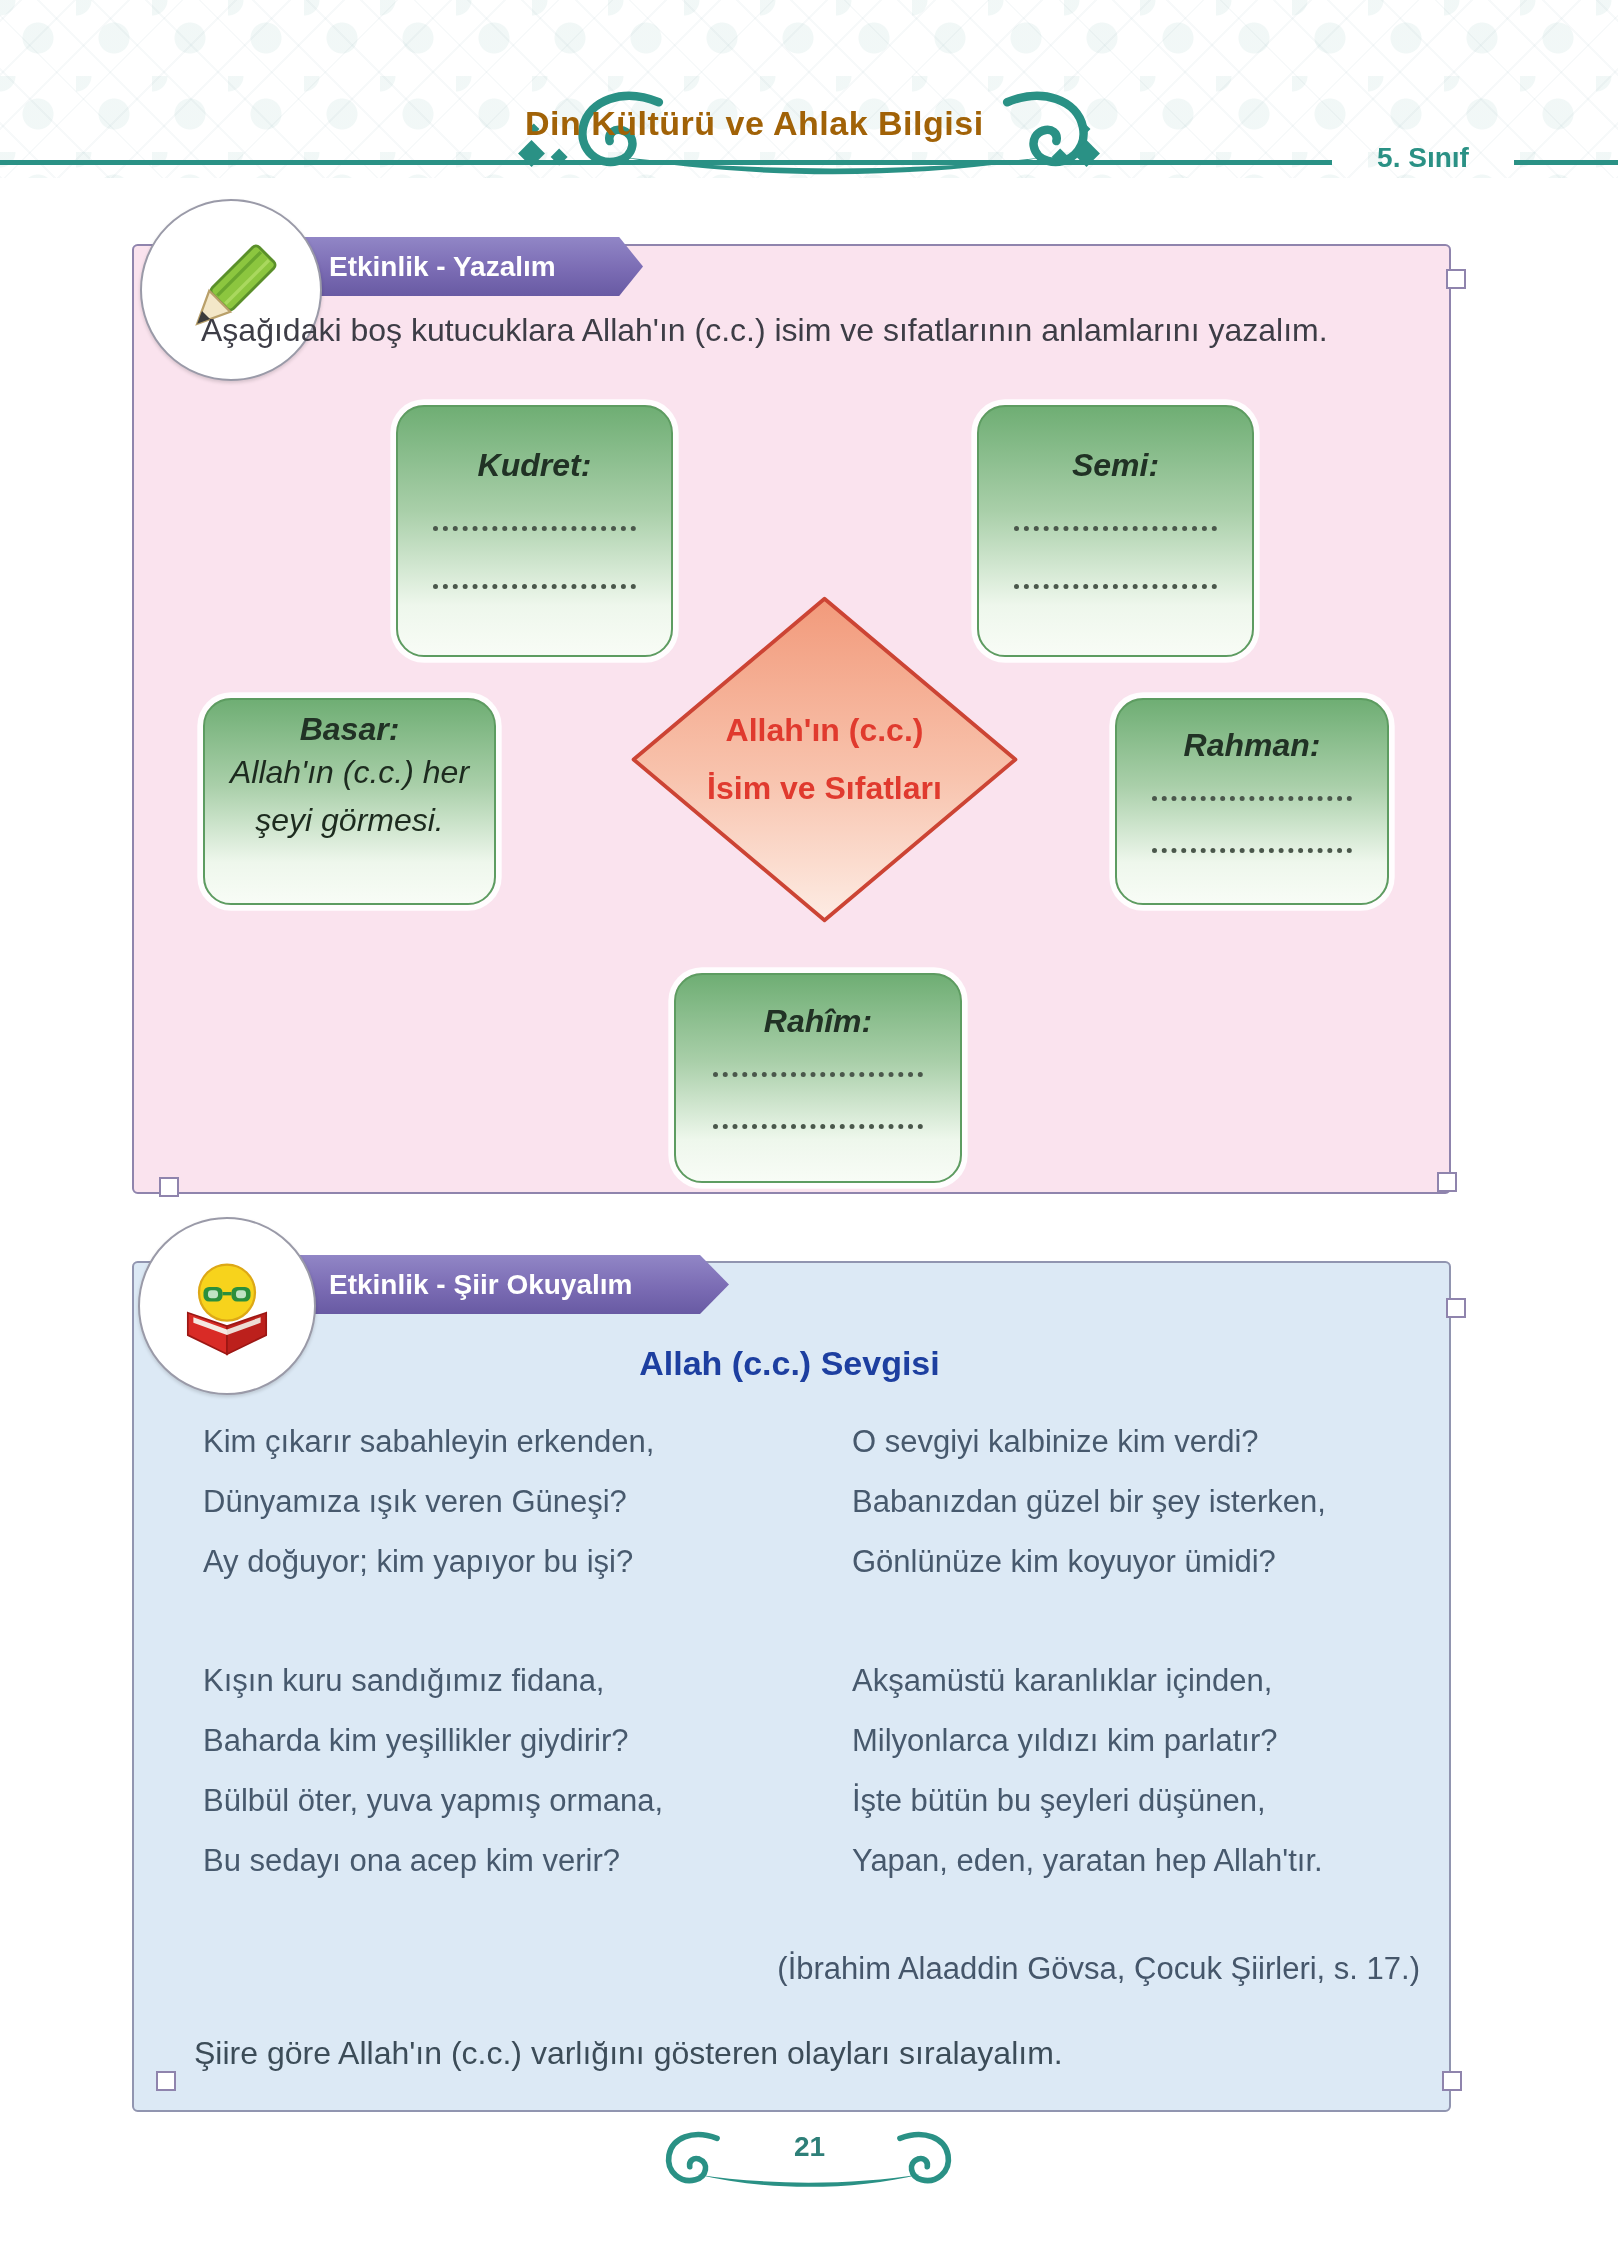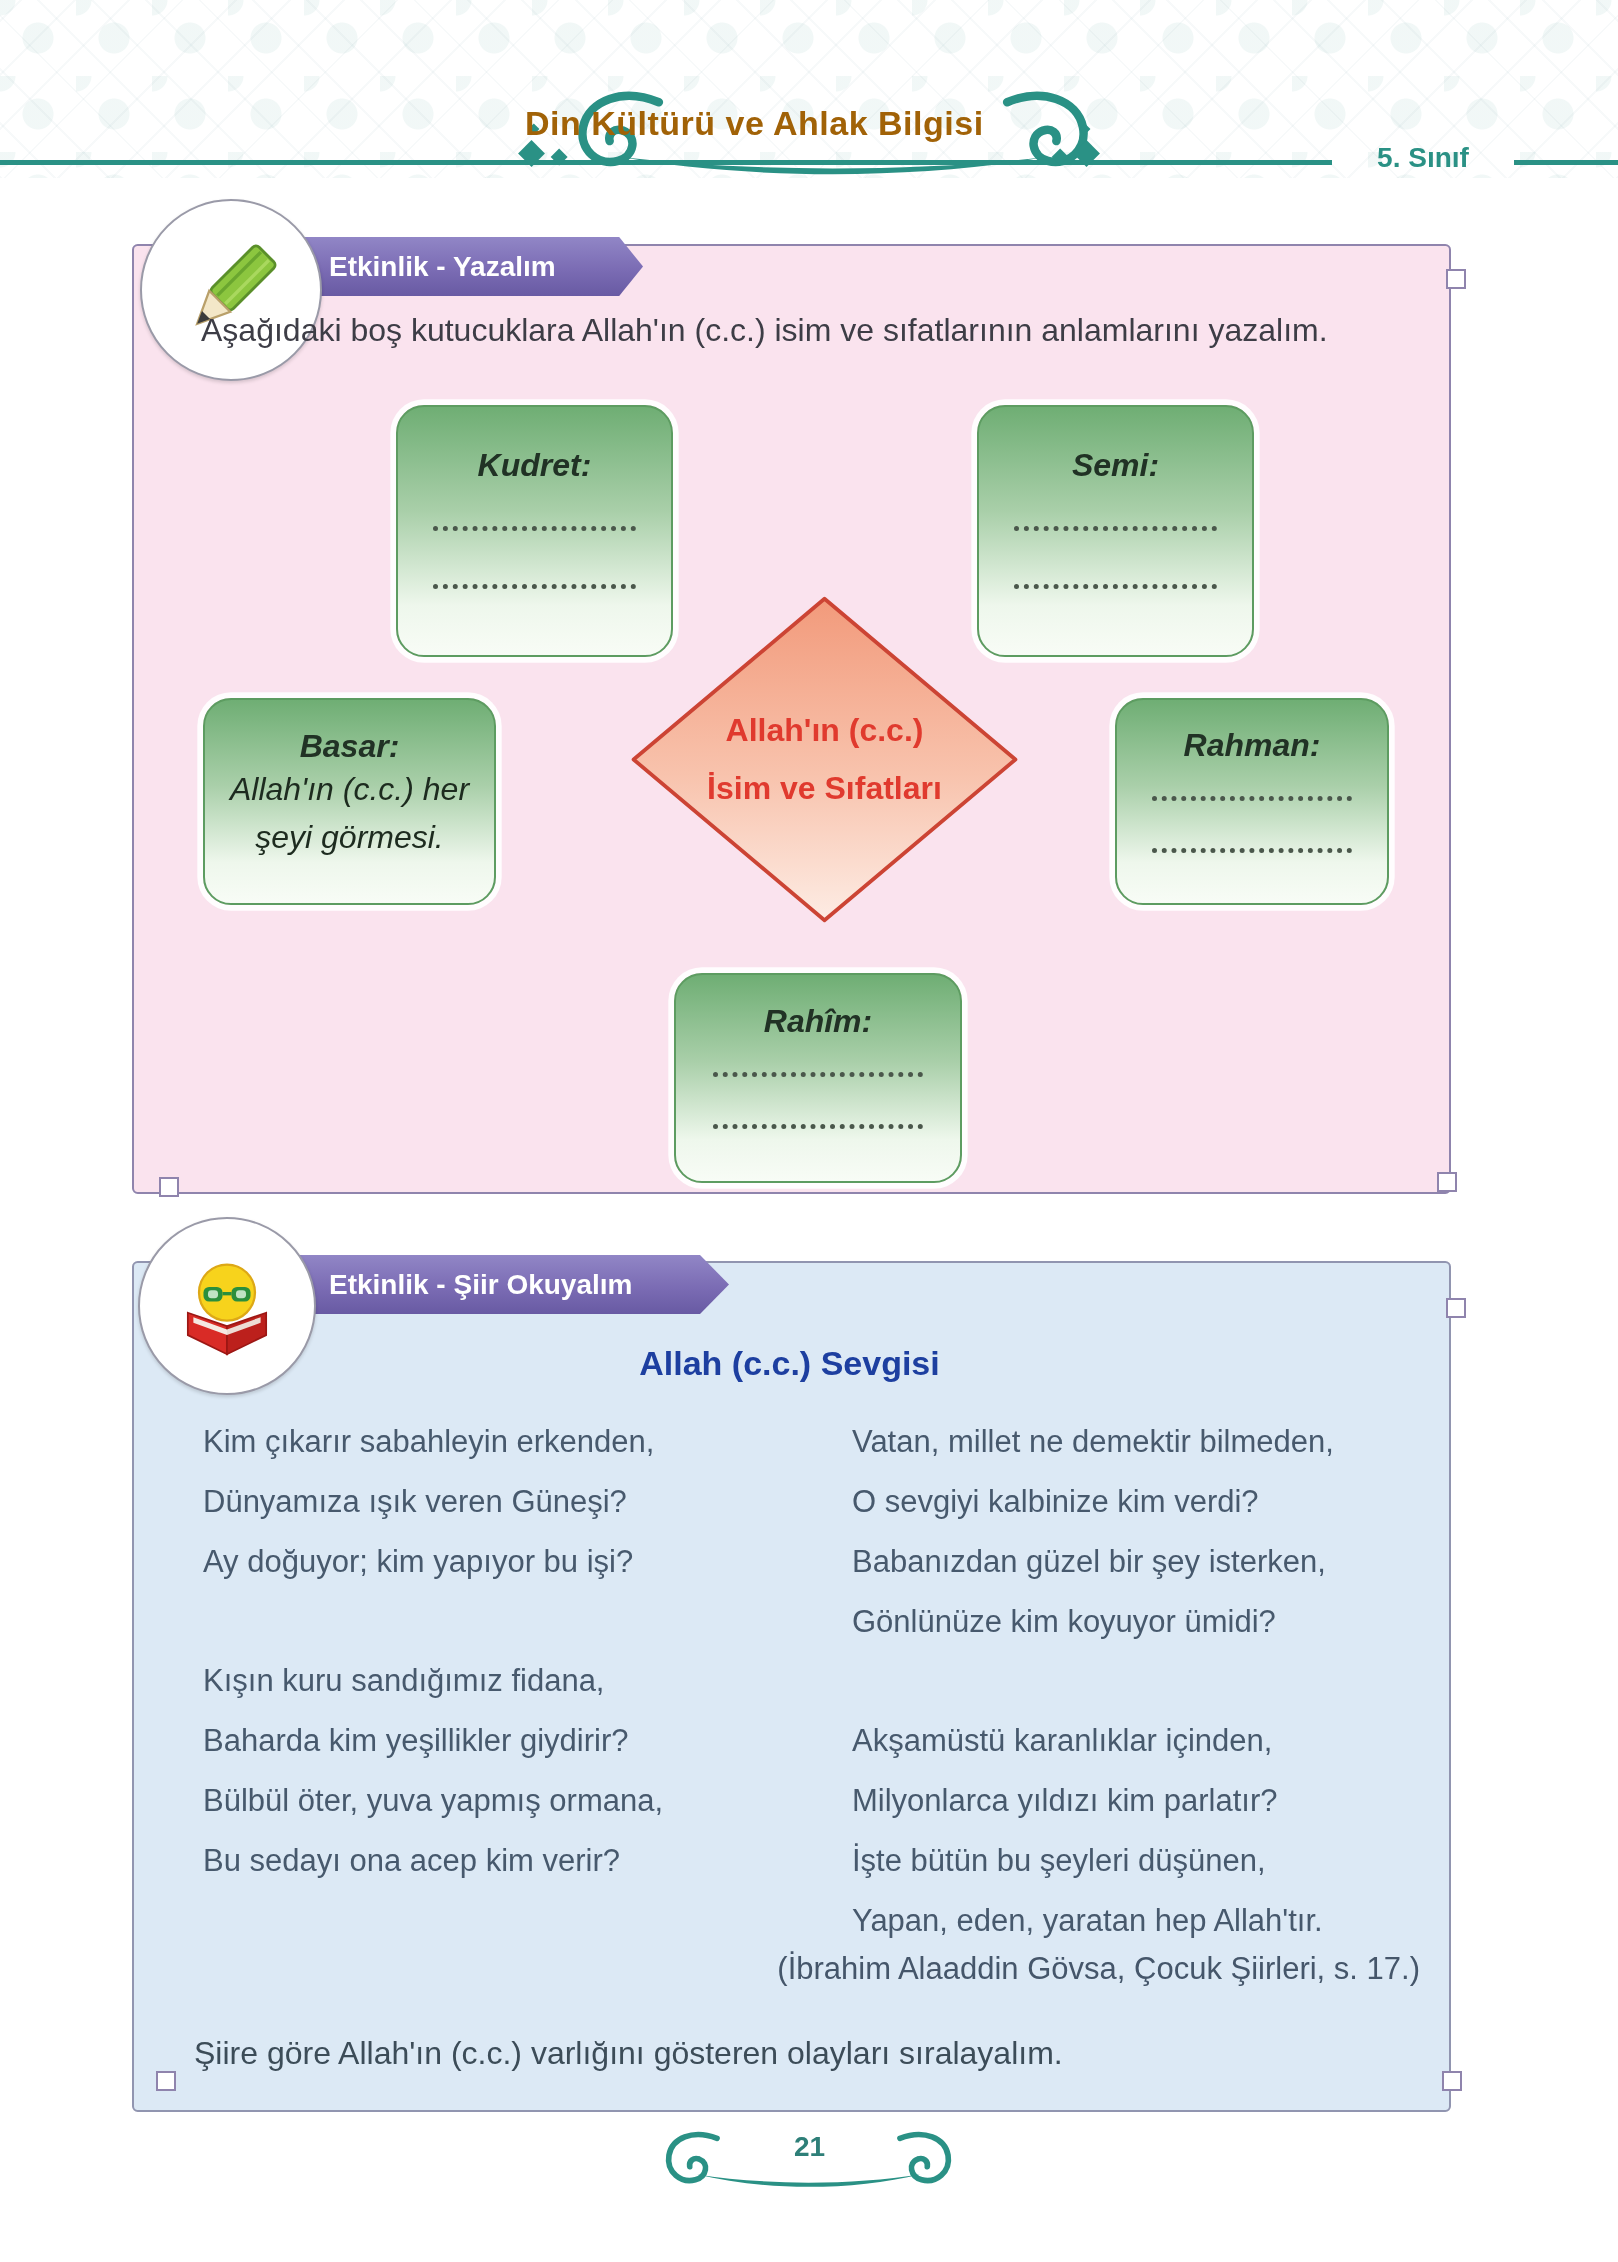--- a/index.html
+++ b/index.html
@@ -131,21 +131,21 @@
     <div class="dots" style="margin-top:53px;"></div>
   </div>
 
   <div class="gbox" style="left:977px; top:405px; width:273px; height:248px;">
     <div class="gbox-title" style="margin-top:40px;">Semi:</div>
     <div class="dots" style="margin-top:42px;"></div>
     <div class="dots" style="margin-top:53px;"></div>
   </div>
 
   <div class="gbox" style="left:203px; top:698px; width:289px; height:203px;">
-    <div class="gbox-title" style="margin-top:28px;">Basar:</div>
+    <div class="gbox-title" style="margin-top:11px;">Basar:</div>
     <div class="gbox-body">Allah'ın (c.c.) her şeyi görmesi.</div>
   </div>
 
   <div class="gbox" style="left:1115px; top:698px; width:270px; height:203px;">
     <div class="gbox-title" style="margin-top:26.5px;">Rahman:</div>
     <div class="dots" style="margin-top:32px;"></div>
     <div class="dots" style="margin-top:47px;"></div>
   </div>
 
   <div class="gbox" style="left:674px; top:973px; width:284px; height:206px;">
@@ -201,21 +201,20 @@
     <div class="pline">Kim çıkarır sabahleyin erkenden,</div>
     <div class="pline">Dünyamıza ışık veren Güneşi?</div>
     <div class="pline">Ay doğuyor; kim yapıyor bu işi?</div>
     <div class="pline stanza2">Kışın kuru sandığımız fidana,</div>
     <div class="pline">Baharda kim yeşillikler giydirir?</div>
     <div class="pline">Bülbül öter, yuva yapmış ormana,</div>
     <div class="pline">Bu sedayı ona acep kim verir?</div>
   </div>
 
   <div class="pcol" style="left:852px; top:1412px;">
-    <div class="pline">Vatan, millet ne demektir bilmeden,</div>
     <div class="pline">O sevgiyi kalbinize kim verdi?</div>
     <div class="pline">Babanızdan güzel bir şey isterken,</div>
     <div class="pline">Gönlünüze kim koyuyor ümidi?</div>
     <div class="pline stanza2">Akşamüstü karanlıklar içinden,</div>
     <div class="pline">Milyonlarca yıldızı kim parlatır?</div>
     <div class="pline">İşte bütün bu şeyleri düşünen,</div>
     <div class="pline">Yapan, eden, yaratan hep Allah'tır.</div>
   </div>
 
   <div class="attribution">(İbrahim Alaaddin Gövsa, Çocuk Şiirleri, s. 17.)</div>

